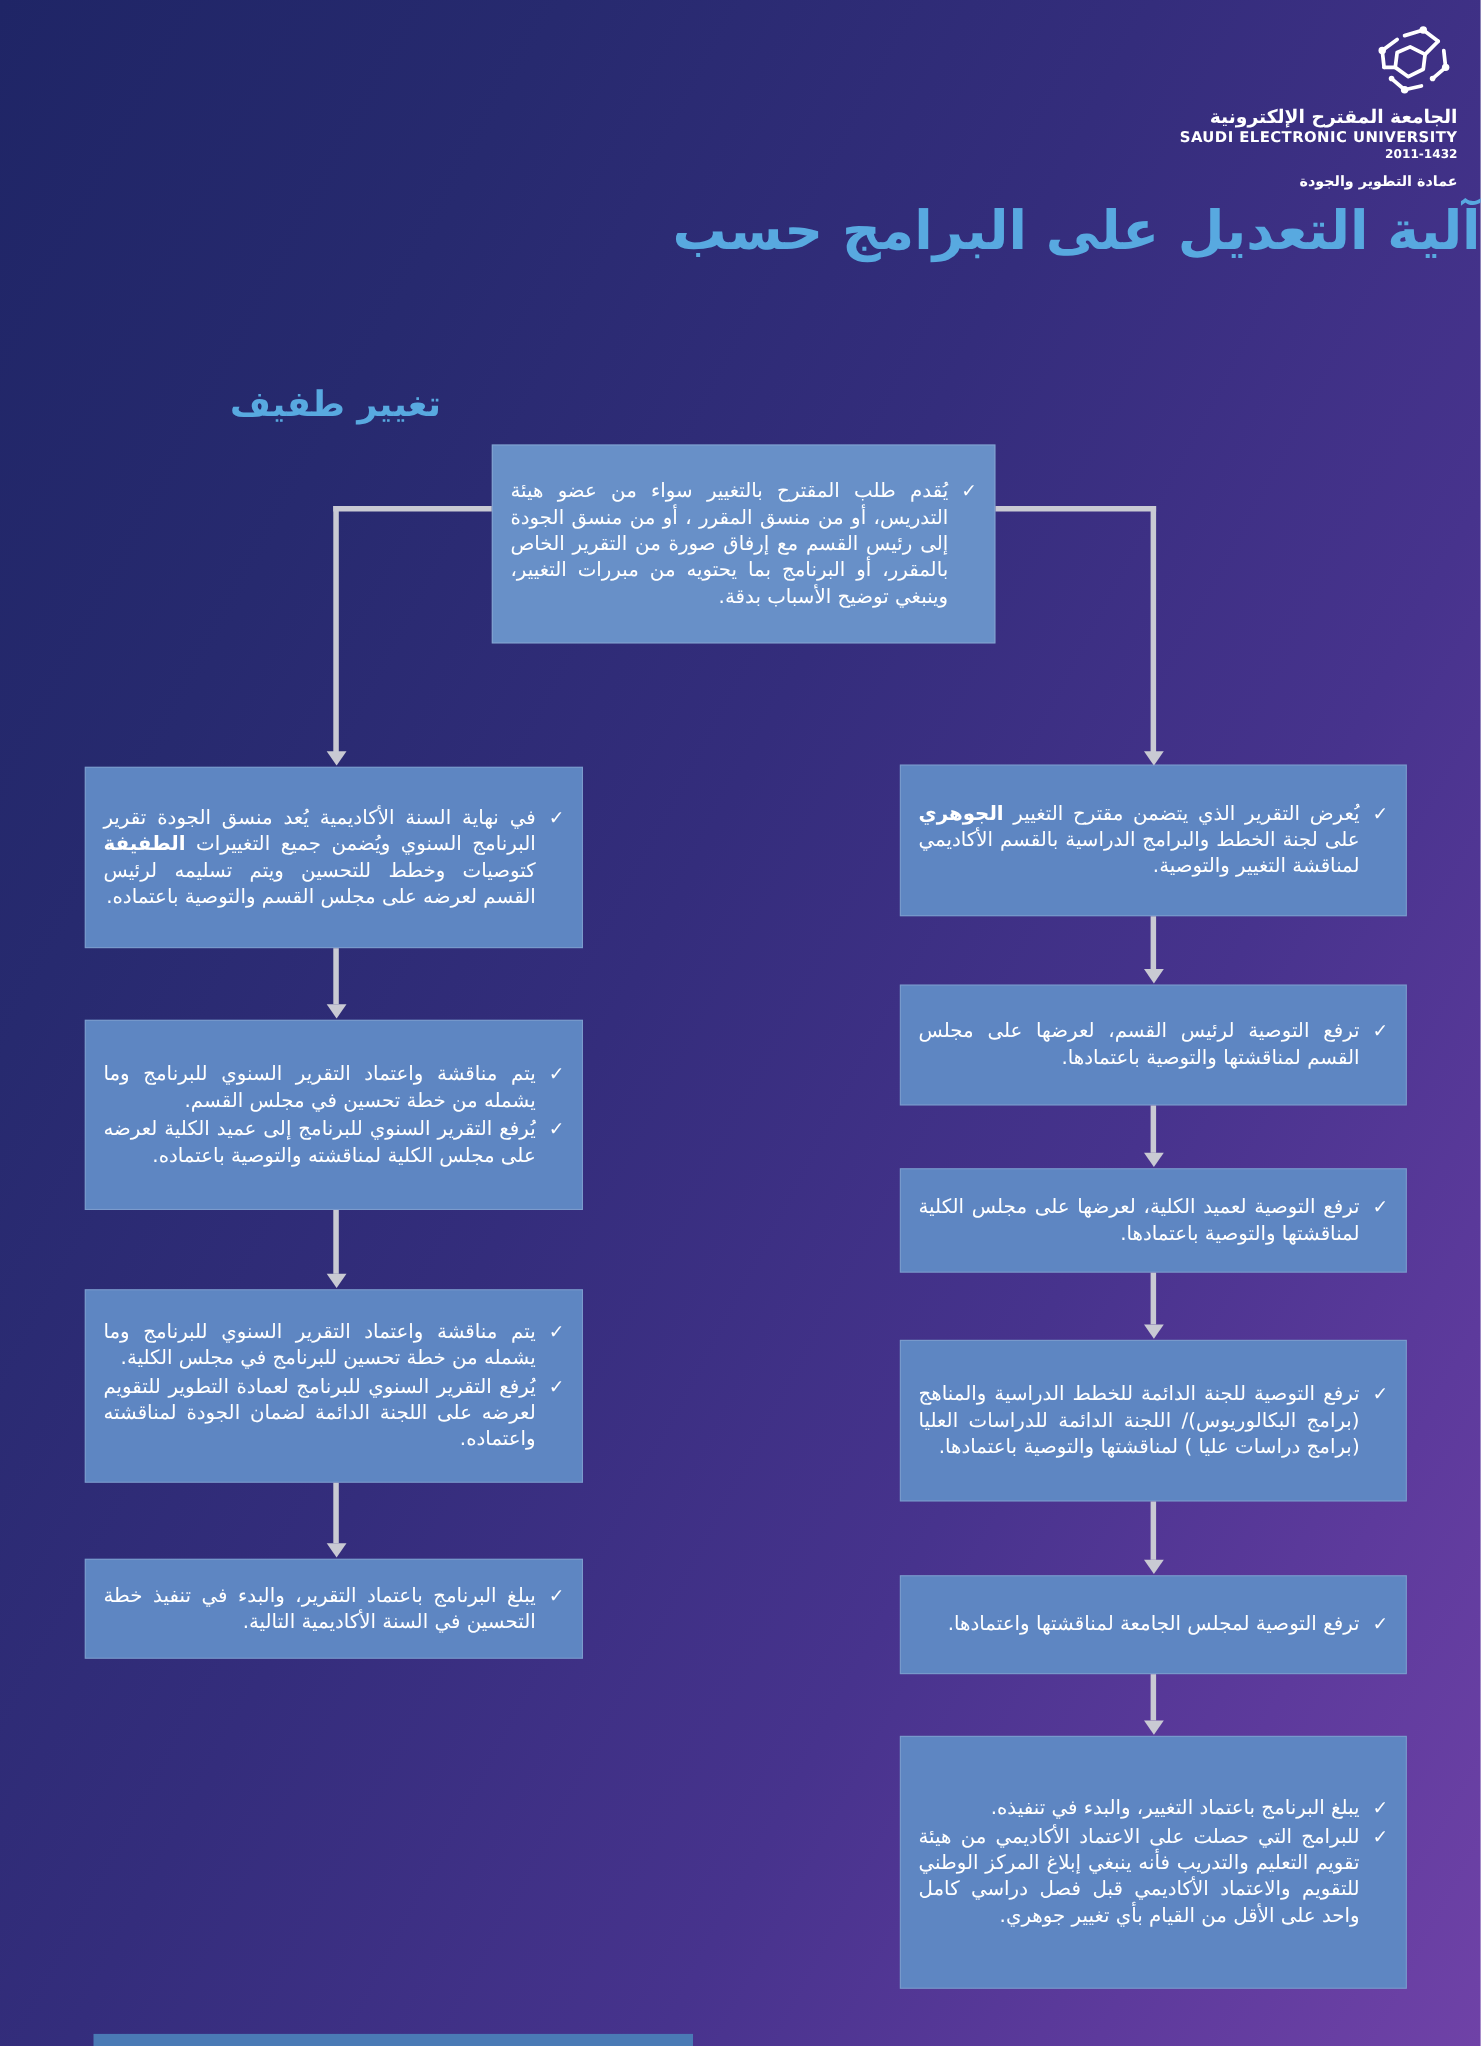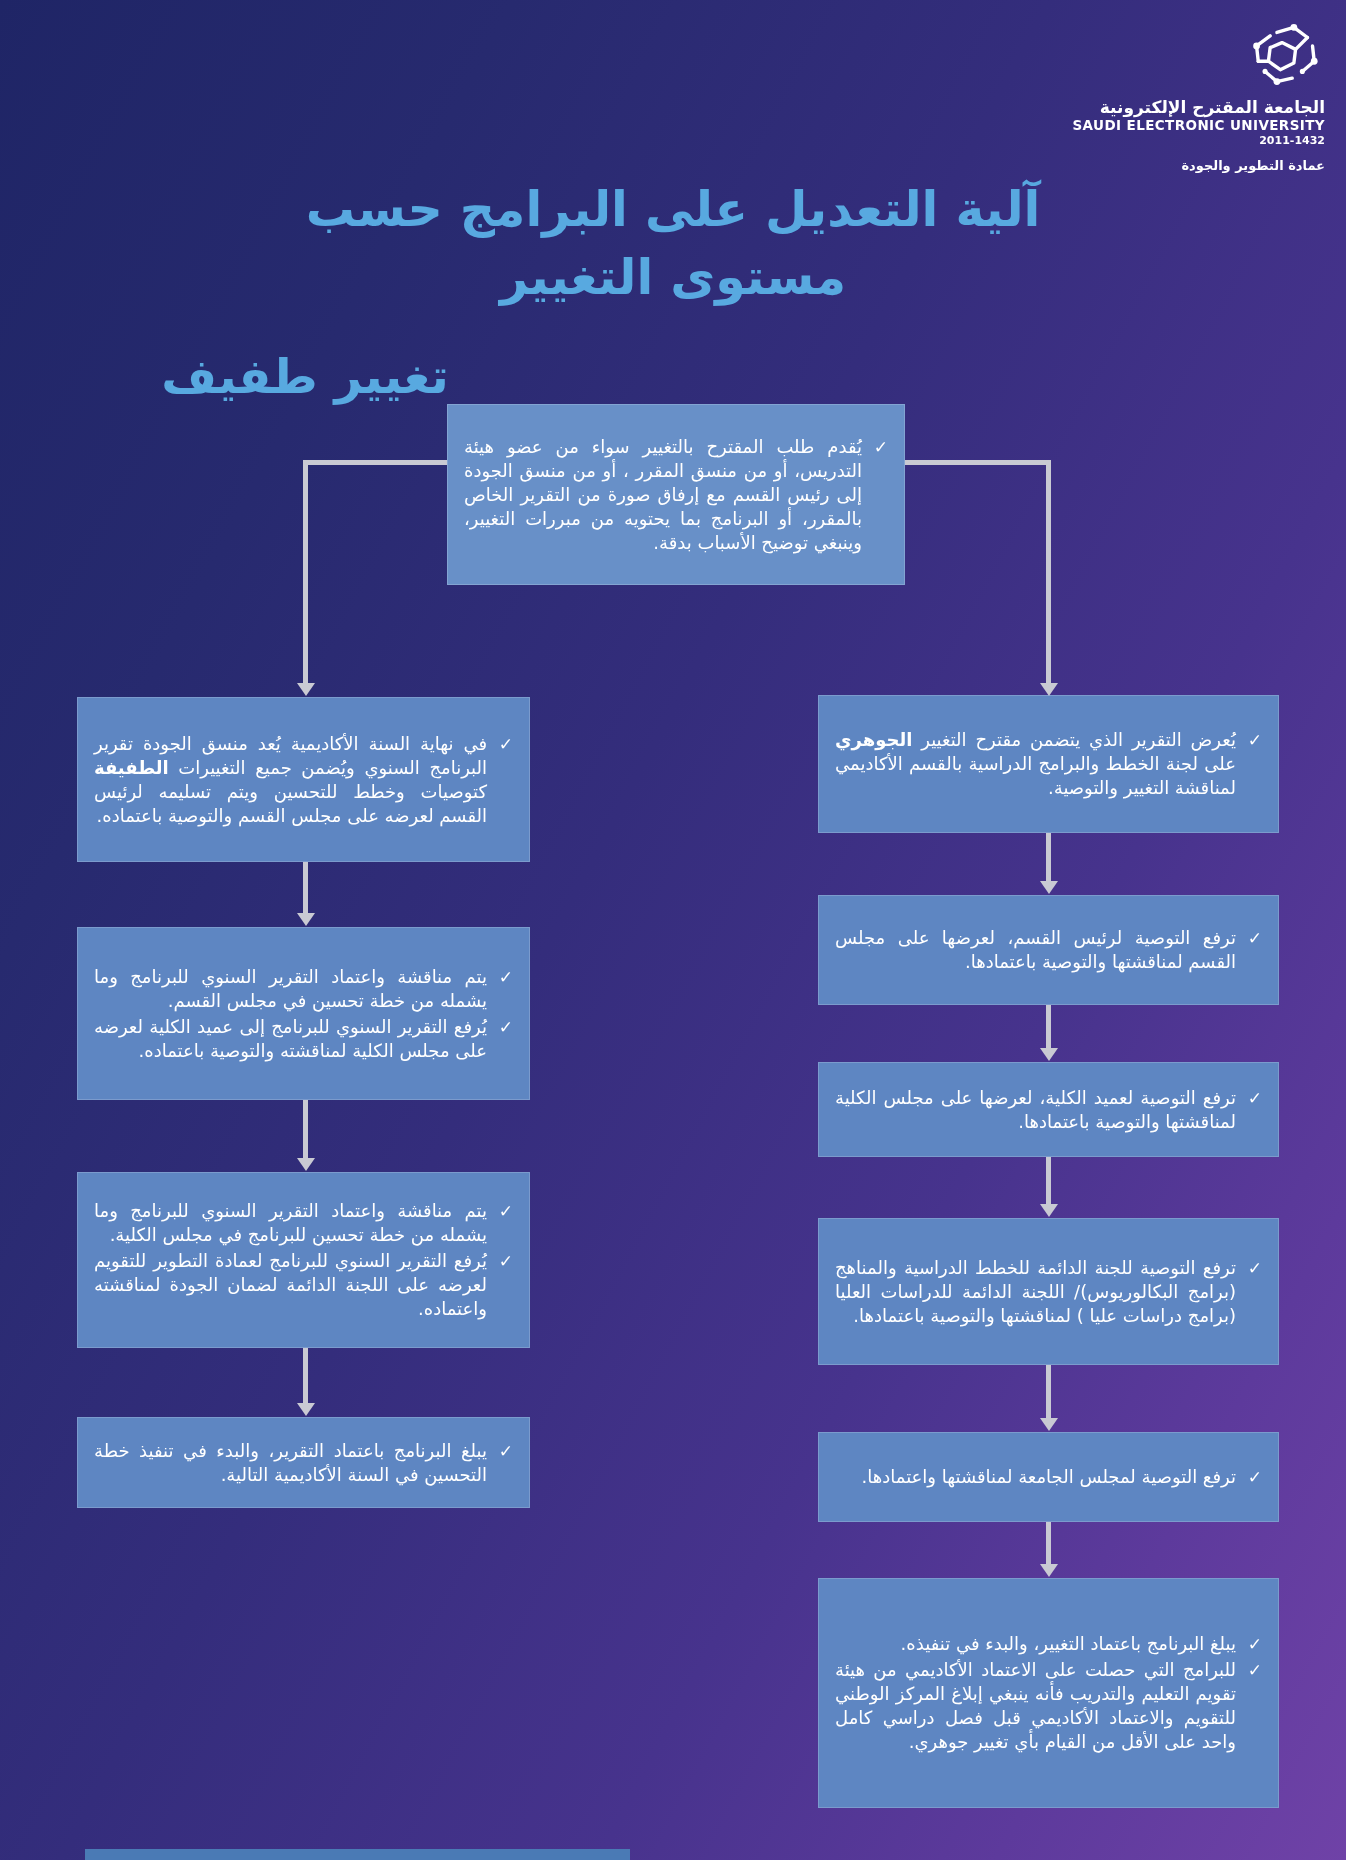--- a/index.html
+++ b/index.html
@@ -9,24 +9,24 @@
     background:linear-gradient(118deg,#1f2566 0%,#272a6f 22%,#342d7c 45%,#47338d 68%,#5d3a9c 85%,#6f42a7 100%);
   }
   
   .logo{position:absolute;top:22px;right:21px;width:300px;text-align:right;color:#fff;direction:rtl;}
   .logo .mark{display:block;margin:0 4px 6px auto;}
   .logo .uni-ar{font-size:17px;font-weight:bold;line-height:1.1;}
   .logo .uni-en{font-size:13.5px;font-weight:bold;letter-spacing:.4px;direction:ltr;line-height:1.25;}
   .logo .years{font-size:11px;font-weight:bold;direction:ltr;line-height:1.3;}
   .logo .deanship{font-size:13px;font-weight:bold;margin-top:10px;}
   
-  .title{position:absolute;top:176px;left:0;width:1346px;text-align:center;
+  .title{position:absolute;top:176px;left:0;width:1346px;text-align:right;
          color:#58a9e0;font-size:49px;font-weight:bold;line-height:1.38;direction:rtl;}
   .hdr{position:absolute;top:348px;width:330px;text-align:center;color:#58a9e0;
-       font-size:48px;font-weight:bold;direction:rtl;}
+       font-size:32px;font-weight:bold;direction:rtl;}
   .hdr.minor{left:140px;}
   .hdr.major{left:870px;}
   
   .flow-box{
     position:absolute;box-sizing:border-box;background:#5e86c2;
     border:1px solid rgba(255,255,255,.18);
     padding:8px 16px;display:flex;flex-direction:column;justify-content:center;
     direction:rtl;color:#fff;overflow:hidden;
   }
   .flow-box.start{background:#6890c8;}
@@ -71,21 +71,20 @@
       </g>
     </svg>
     <div class="uni-ar">الجامعة المقترح الإلكترونية</div>
     <div class="uni-en">SAUDI ELECTRONIC UNIVERSITY</div>
     <div class="years">2011-1432</div>
     <div class="deanship">عمادة التطوير والجودة</div>
   </div>
 
   <div class="title">
     <span>آلية التعديل على البرامج حسب</span><br>
-    <span>مستوى التغيير</span>
   </div>
 
   <div class="hdr minor">تغيير طفيف</div>
 
   <div id="flow">
       <div class="flow-box start" style="left: 447px; top: 404px; width: 458px; height: 181px; background: rgb(104, 144, 200);">
         <div class="item">
           <span class="check">✓</span>
           <span class="txt"><span>يُقدم طلب المقترح بالتغيير سواء من عضو هيئة التدريس، أو من منسق المقرر ، أو من منسق الجودة إلى رئيس القسم مع إرفاق صورة من التقرير الخاص بالمقرر، أو البرنامج بما يحتويه من مبررات التغيير، وينبغي توضيح الأسباب بدقة.</span></span>
         </div>

